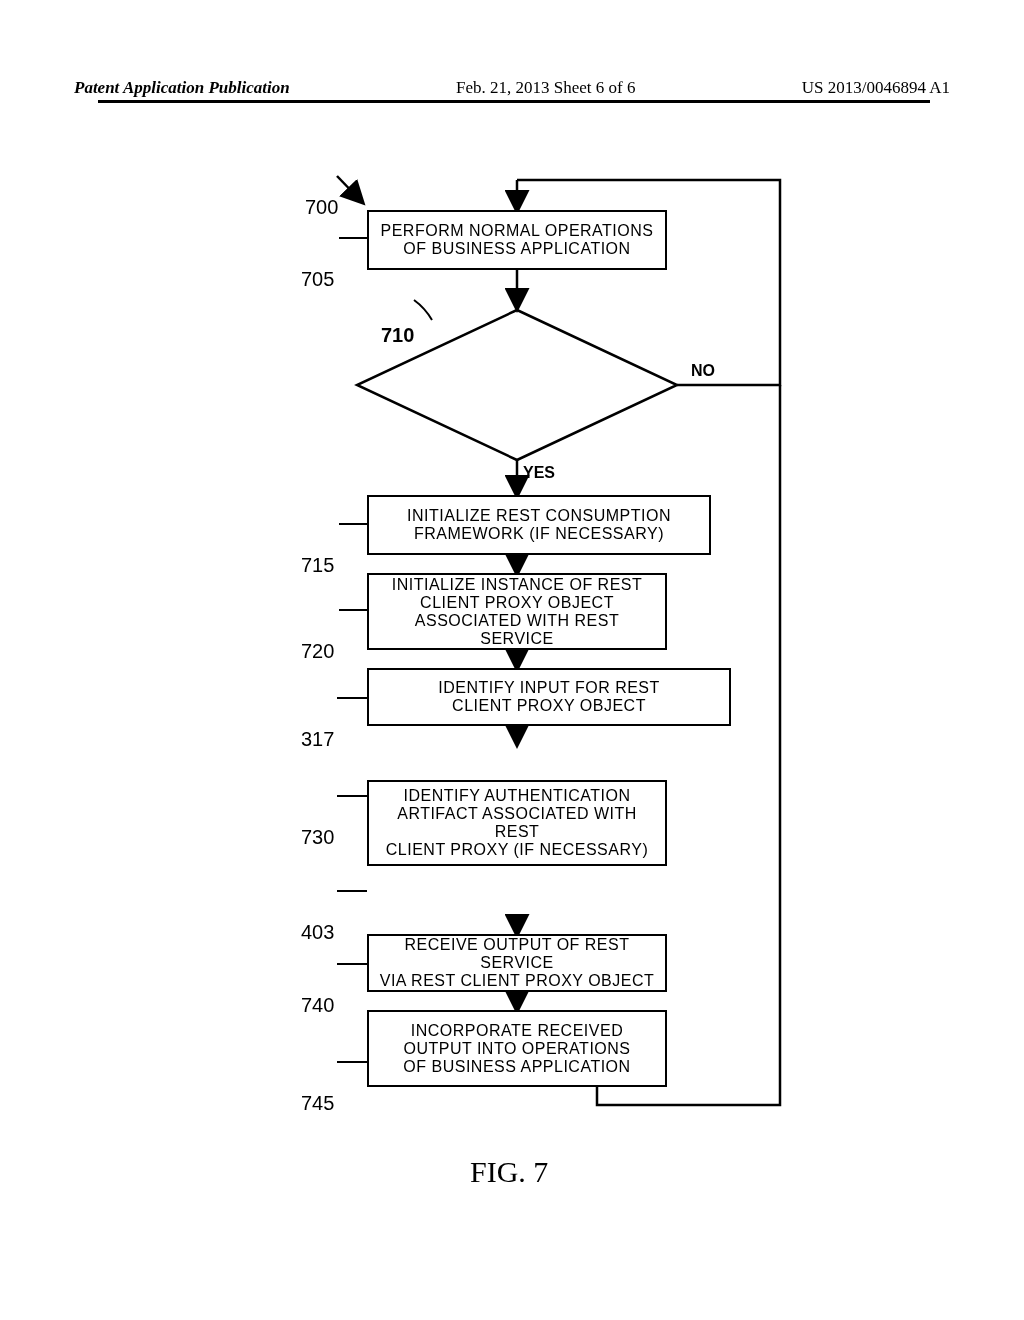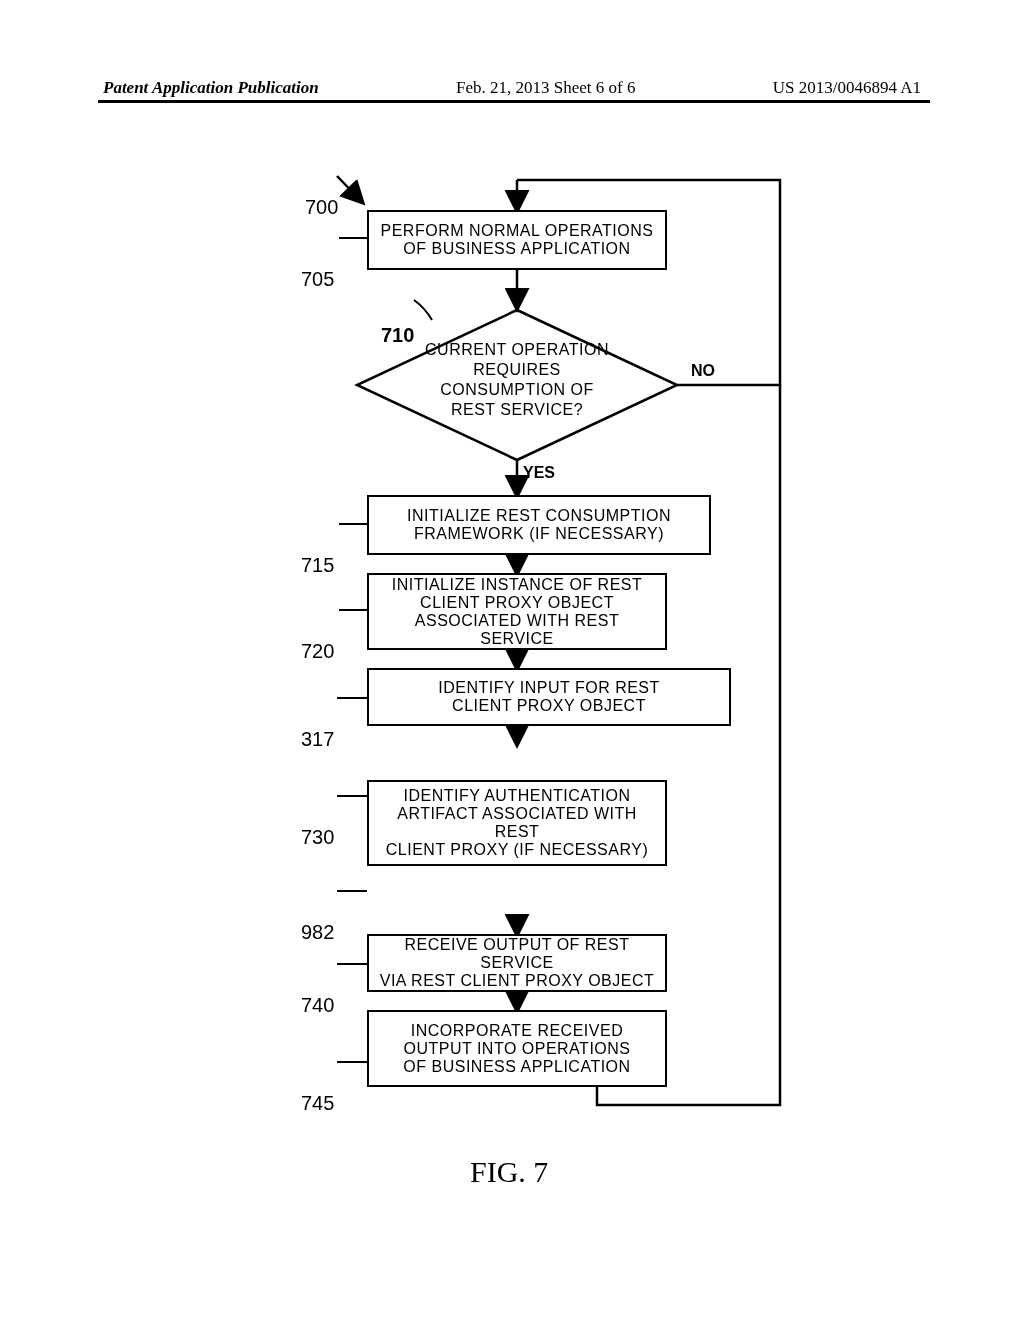--- a/index.html
+++ b/index.html
@@ -1,17 +1,17 @@
 <!DOCTYPE html>
 <html><head>
 <meta charset="utf-8">
 <style>
   * { margin: 0; padding: 0; box-sizing: border-box; }
   body { width: 1024px; height: 1320px; background: #fff; font-family: Arial, Helvetica, sans-serif; position: relative; }
-  .header { position: absolute; top: 78px; left: 0; width: 100%; display: flex; justify-content: space-between; padding: 0 103px; font-size: 17px; font-weight: bold; font-style: italic; font-family: "Times New Roman", serif; }
+  .header { position: absolute; top: 78px; left: 0; width: 100%; display: flex; justify-content: space-between; padding: 0 74px; font-size: 17px; font-weight: bold; font-style: italic; font-family: "Times New Roman", serif; }
   .header-left { font-weight: bold; }
   .header-mid { font-weight: normal; font-style: normal; }
   .header-right { font-weight: normal; font-style: normal; }
   .hr-line { position: absolute; top: 100px; left: 98px; width: 832px; height: 3px; background: #000; }
   .canvas { position: absolute; top: 150px; left: 0; width: 1024px; height: 1100px; }
   .flow { position: absolute; left: 50%; transform: translateX(-50%); top: 10px; width: 670px; height: 1000px; }
   .box { position: absolute; border: 2.5px solid #000; text-align: center; display: flex; align-items: center; justify-content: center; font-size: 16px; font-weight: 500; letter-spacing: 0.5px; padding: 6px 10px; background: #fff; }
   .label { position: absolute; font-size: 20px; font-family: Arial, sans-serif; margin-top: 40px; }
   .figlabel { position: absolute; font-family: "Times New Roman", serif; font-size: 30px; font-weight: 500; }
   svg.conn { position: absolute; top: 0; left: 0; width: 670px; height: 1000px; overflow: visible; }
@@ -74,24 +74,20 @@
       <path d="M160,804 L190,804" stroke="#000" stroke-width="2" fill="none"></path>
       <path d="M160,902 L190,902" stroke="#000" stroke-width="2" fill="none"></path>
     </svg>
 
     <div class="label" style="left:128px; top:-4px;">700</div>
 
     <div class="box" style="left:190px; top:50px; width:300px; height:60px; white-space:pre-line;">PERFORM NORMAL OPERATIONS
 OF BUSINESS APPLICATION</div>
     <div class="label" style="left:124px; top:68px;">705</div>
 
-    <div class="diamond-text" style="left:240px; top:180px; width:200px;">CURRENT
-OPERATION REQUIRES
-CONSUMPTION OF REST
-SERVICE?</div>
     <div class="label" style="left:204px; top:124px;font-weight:bold;">710</div>
     <div class="yn" style="left:514px; top:202px;">NO</div>
     <div class="yn" style="left:346px; top:304px;">YES</div>
 
     <div class="box" style="left:190px; top:335px; width:344px; height:60px; white-space:pre-line;">INITIALIZE REST CONSUMPTION
 FRAMEWORK (IF NECESSARY)</div>
     <div class="label" style="left:124px; top:354px;">715</div>
 
     <div class="box" style="left:190px; top:413px; width:300px; height:77px; white-space:pre-line;">INITIALIZE INSTANCE OF REST
 CLIENT PROXY OBJECT
@@ -100,21 +96,21 @@
 
     <div class="box" style="left:190px; top:508px; width:364px; height:58px; white-space:pre-line;">IDENTIFY INPUT FOR REST
 CLIENT PROXY OBJECT</div>
     <div class="label" style="left:124px; top:528px;">317</div>
 
     <div class="box" style="left:190px; top:584px; width:300px; height:86px; white-space:pre-line;margin-top:36px;">IDENTIFY AUTHENTICATION
 ARTIFACT ASSOCIATED WITH REST
 CLIENT PROXY (IF NECESSARY)</div>
     <div class="label" style="left:124px; top:626px;">730</div>
 
-    <div class="label" style="left:124px; top:721px;">982</div>
+    <div class="label" style="left:124px; top:721px;">403</div>
 
     <div class="box" style="left:190px; top:774px; width:300px; height:58px; white-space:pre-line;">RECEIVE OUTPUT OF REST SERVICE
 VIA REST CLIENT PROXY OBJECT</div>
     <div class="label" style="left:124px; top:794px;">740</div>
 
     <div class="box" style="left:190px; top:850px; width:300px; height:77px; white-space:pre-line;">INCORPORATE RECEIVED
 OUTPUT INTO OPERATIONS
 OF BUSINESS APPLICATION</div>
     <div class="label" style="left:124px; top:892px;">745</div>
 

